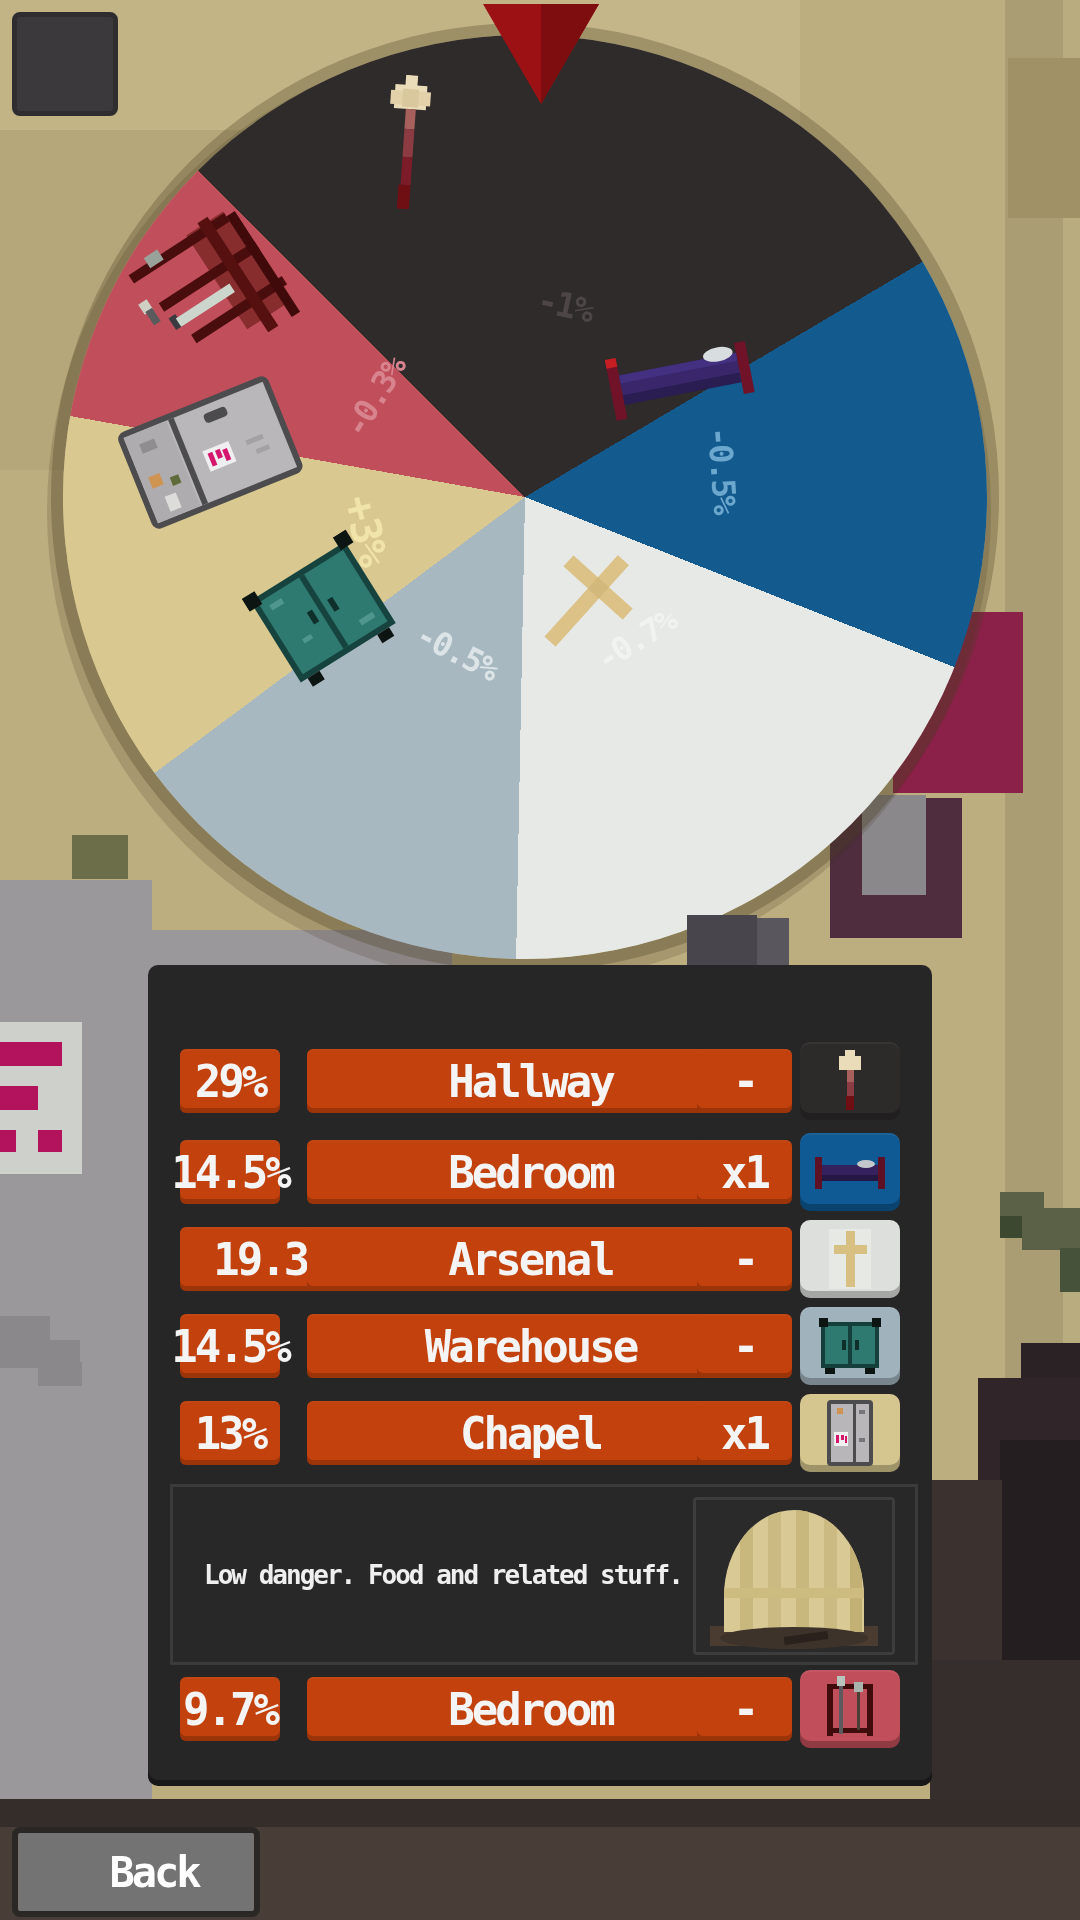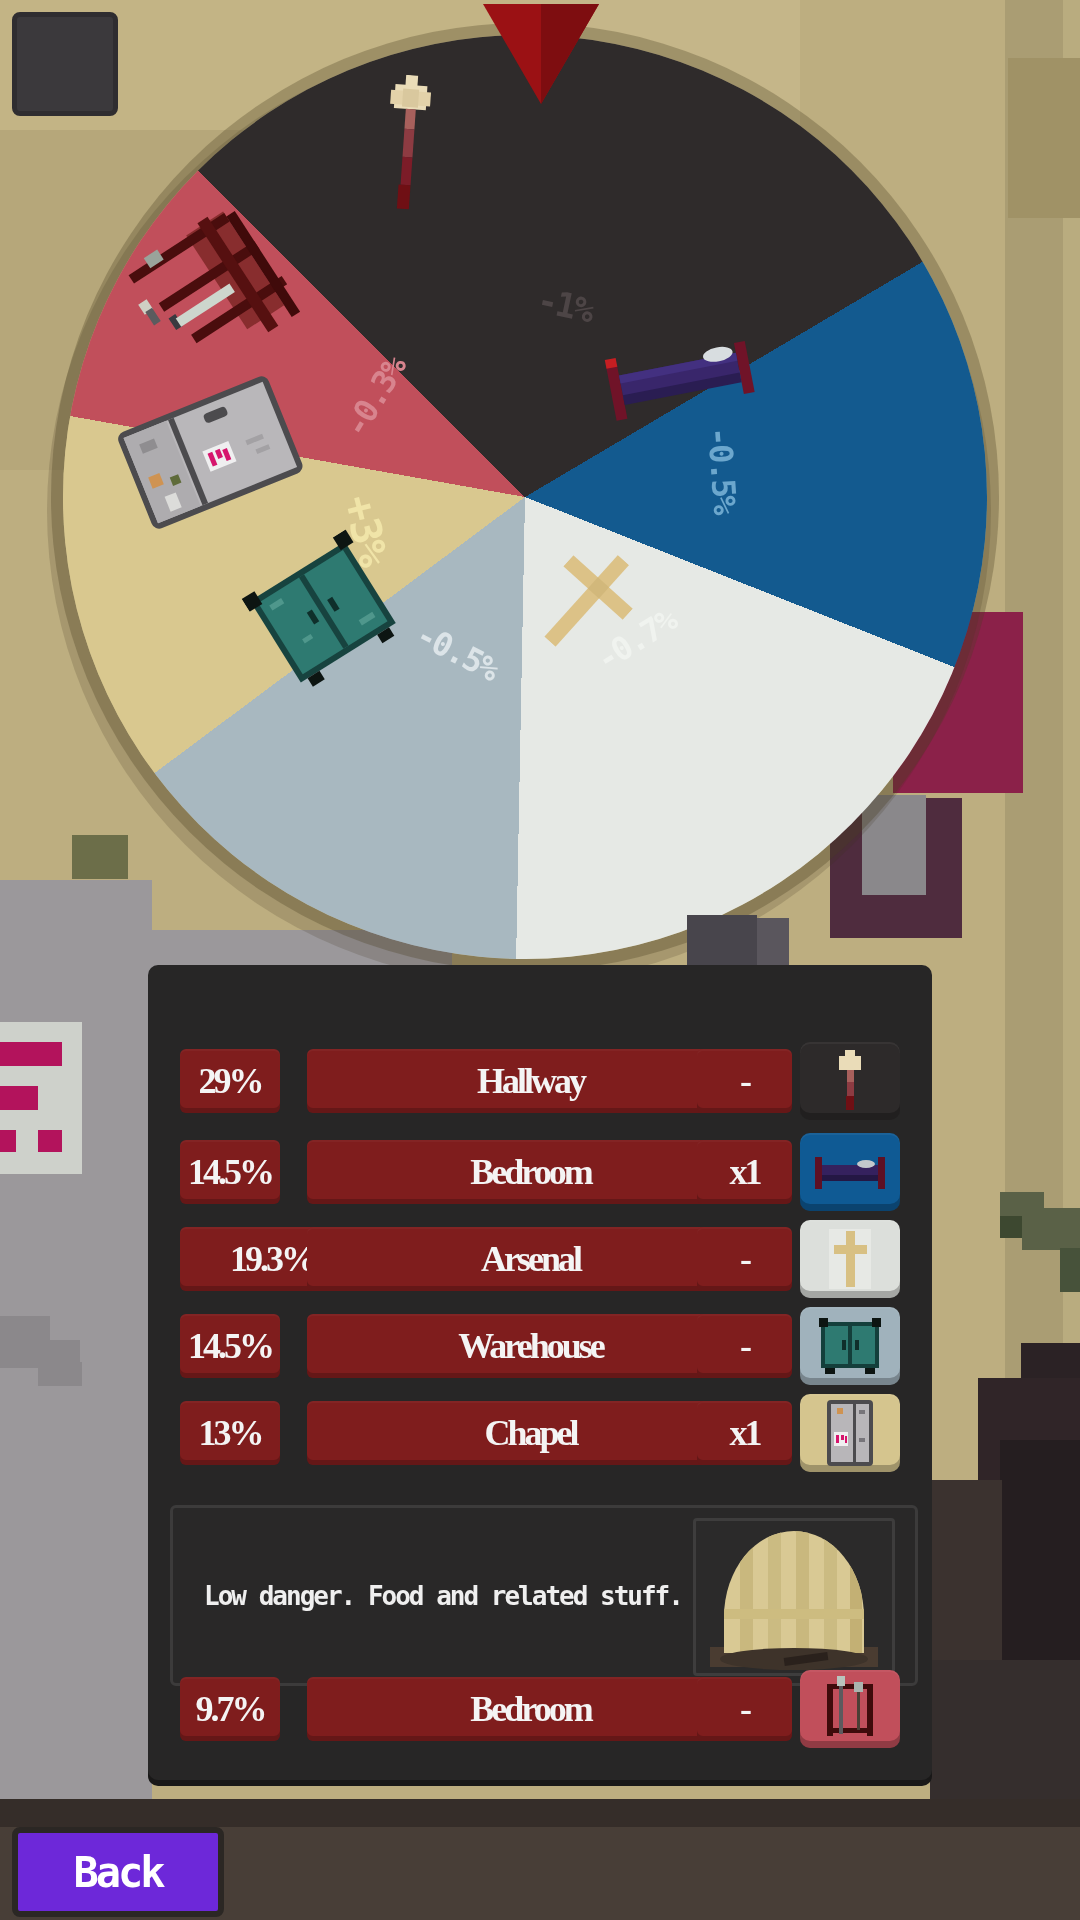--- a/index.html
+++ b/index.html
@@ -33,47 +33,47 @@
   
   #special-roll-box{left:12px;top:12px;width:96px;height:94px;background:#3b393c;
     border:5px solid #2f2d30;border-radius:8px;z-index:5;}
   #special-roll-text{left:128px;top:20px;color:#fff;font-size:34px;letter-spacing:-3px;
     line-height:42px;z-index:5;}
   
   #panel{left:148px;top:965px;width:784px;height:815px;background:#272626;
     border-radius:10px;box-shadow:0 6px 0 #191818;z-index:4;}
   #panel-title{position:absolute;left:0;top:22px;width:100%;text-align:center;
     color:#f6f6f6;font-size:48px;letter-spacing:-4px;}
-  .cell{position:absolute;height:64px;background:#7f1d1d;border-radius:6px;
+  .cell{position:absolute;height:64px;background:#c2410c;border-radius:6px;
     box-shadow:inset 0 -5px 0 rgba(0,0,0,0.20), inset 0 2px 0 rgba(255,255,255,0.03);
     display:flex;align-items:center;justify-content:center;color:#f4f4f4;
-    font-size:36px;letter-spacing:-3px;font-family:Liberation Serif, serif;}
+    font-size:44px;letter-spacing:-3px;}
   .c-pct{left:32px;width:100px;}
   .c-name{left:159px;width:447px;}
   .c-mult{left:549px;width:95px;}
   .tile{position:absolute;left:652px;width:100px;height:78px;border-radius:10px;
     box-shadow:inset 0 -7px 0 rgba(0,0,0,0.25), inset 0 2px 0 rgba(255,255,255,0.05);
     display:flex;align-items:center;justify-content:center;overflow:hidden;}
   .t-hallway{background:#2d2a2a;}
   .t-bedroom{background:#0f5a94;}
   .t-chapel{background:#dcdfdb;}
   .t-warehouse{background:#a0b2bc;}
   .t-kitchen{background:#d5c58e;}
   .t-arsenal{background:#c14f5b;}
-  #desc-box{position:absolute;left:22px;top:540px;width:742px;height:175px;
-    border:3px solid #3c3b3b;border-radius:6px;background:#292828;}
+  #desc-box{position:absolute;left:22px;top:519px;width:742px;height:175px;
+    border:3px solid #3c3b3b;border-radius:1px;background:#292828;}
   #desc-text{position:absolute;left:30px;top:0;width:480px;height:175px;
     display:flex;align-items:center;justify-content:center;text-align:center;
     color:#efefef;font-size:26px;letter-spacing:-2px;}
   #desc-image{position:absolute;left:520px;top:10px;width:196px;height:152px;
     background:#2b2a2a;border:3px solid #3e3d3d;border-radius:4px;overflow:hidden;}
   
-  #back-button{left:12px;top:1827px;width:200px;height:78px;background:#6d28d9;
+  #back-button{left:12px;top:1827px;width:200px;height:78px;background:#737373;
     border:6px solid #2b2724;border-radius:8px;display:flex;align-items:center;
-    justify-content:center;color:#fff;font-size:42px;letter-spacing:-3px;z-index:6;}
+    justify-content:center;color:#fff;font-size:42px;letter-spacing:-3px;z-index:6;padding-left:36px;}
 </style>
 </head>
 <body>
 
 <div id="screen">
 
   <div class="wallpatch" style="left:0;top:0;width:530px;height:130px;background:#c3b485;"></div>
   <div class="wallpatch" style="left:520px;top:0;width:280px;height:230px;background:#c5b689;"></div>
   <div class="wallpatch" style="left:0;top:130px;width:520px;height:340px;background:#b6a77a;"></div>
   <div class="wallpatch" style="left:1005px;top:0;width:58px;height:1500px;background:#aa9d73;"></div>

